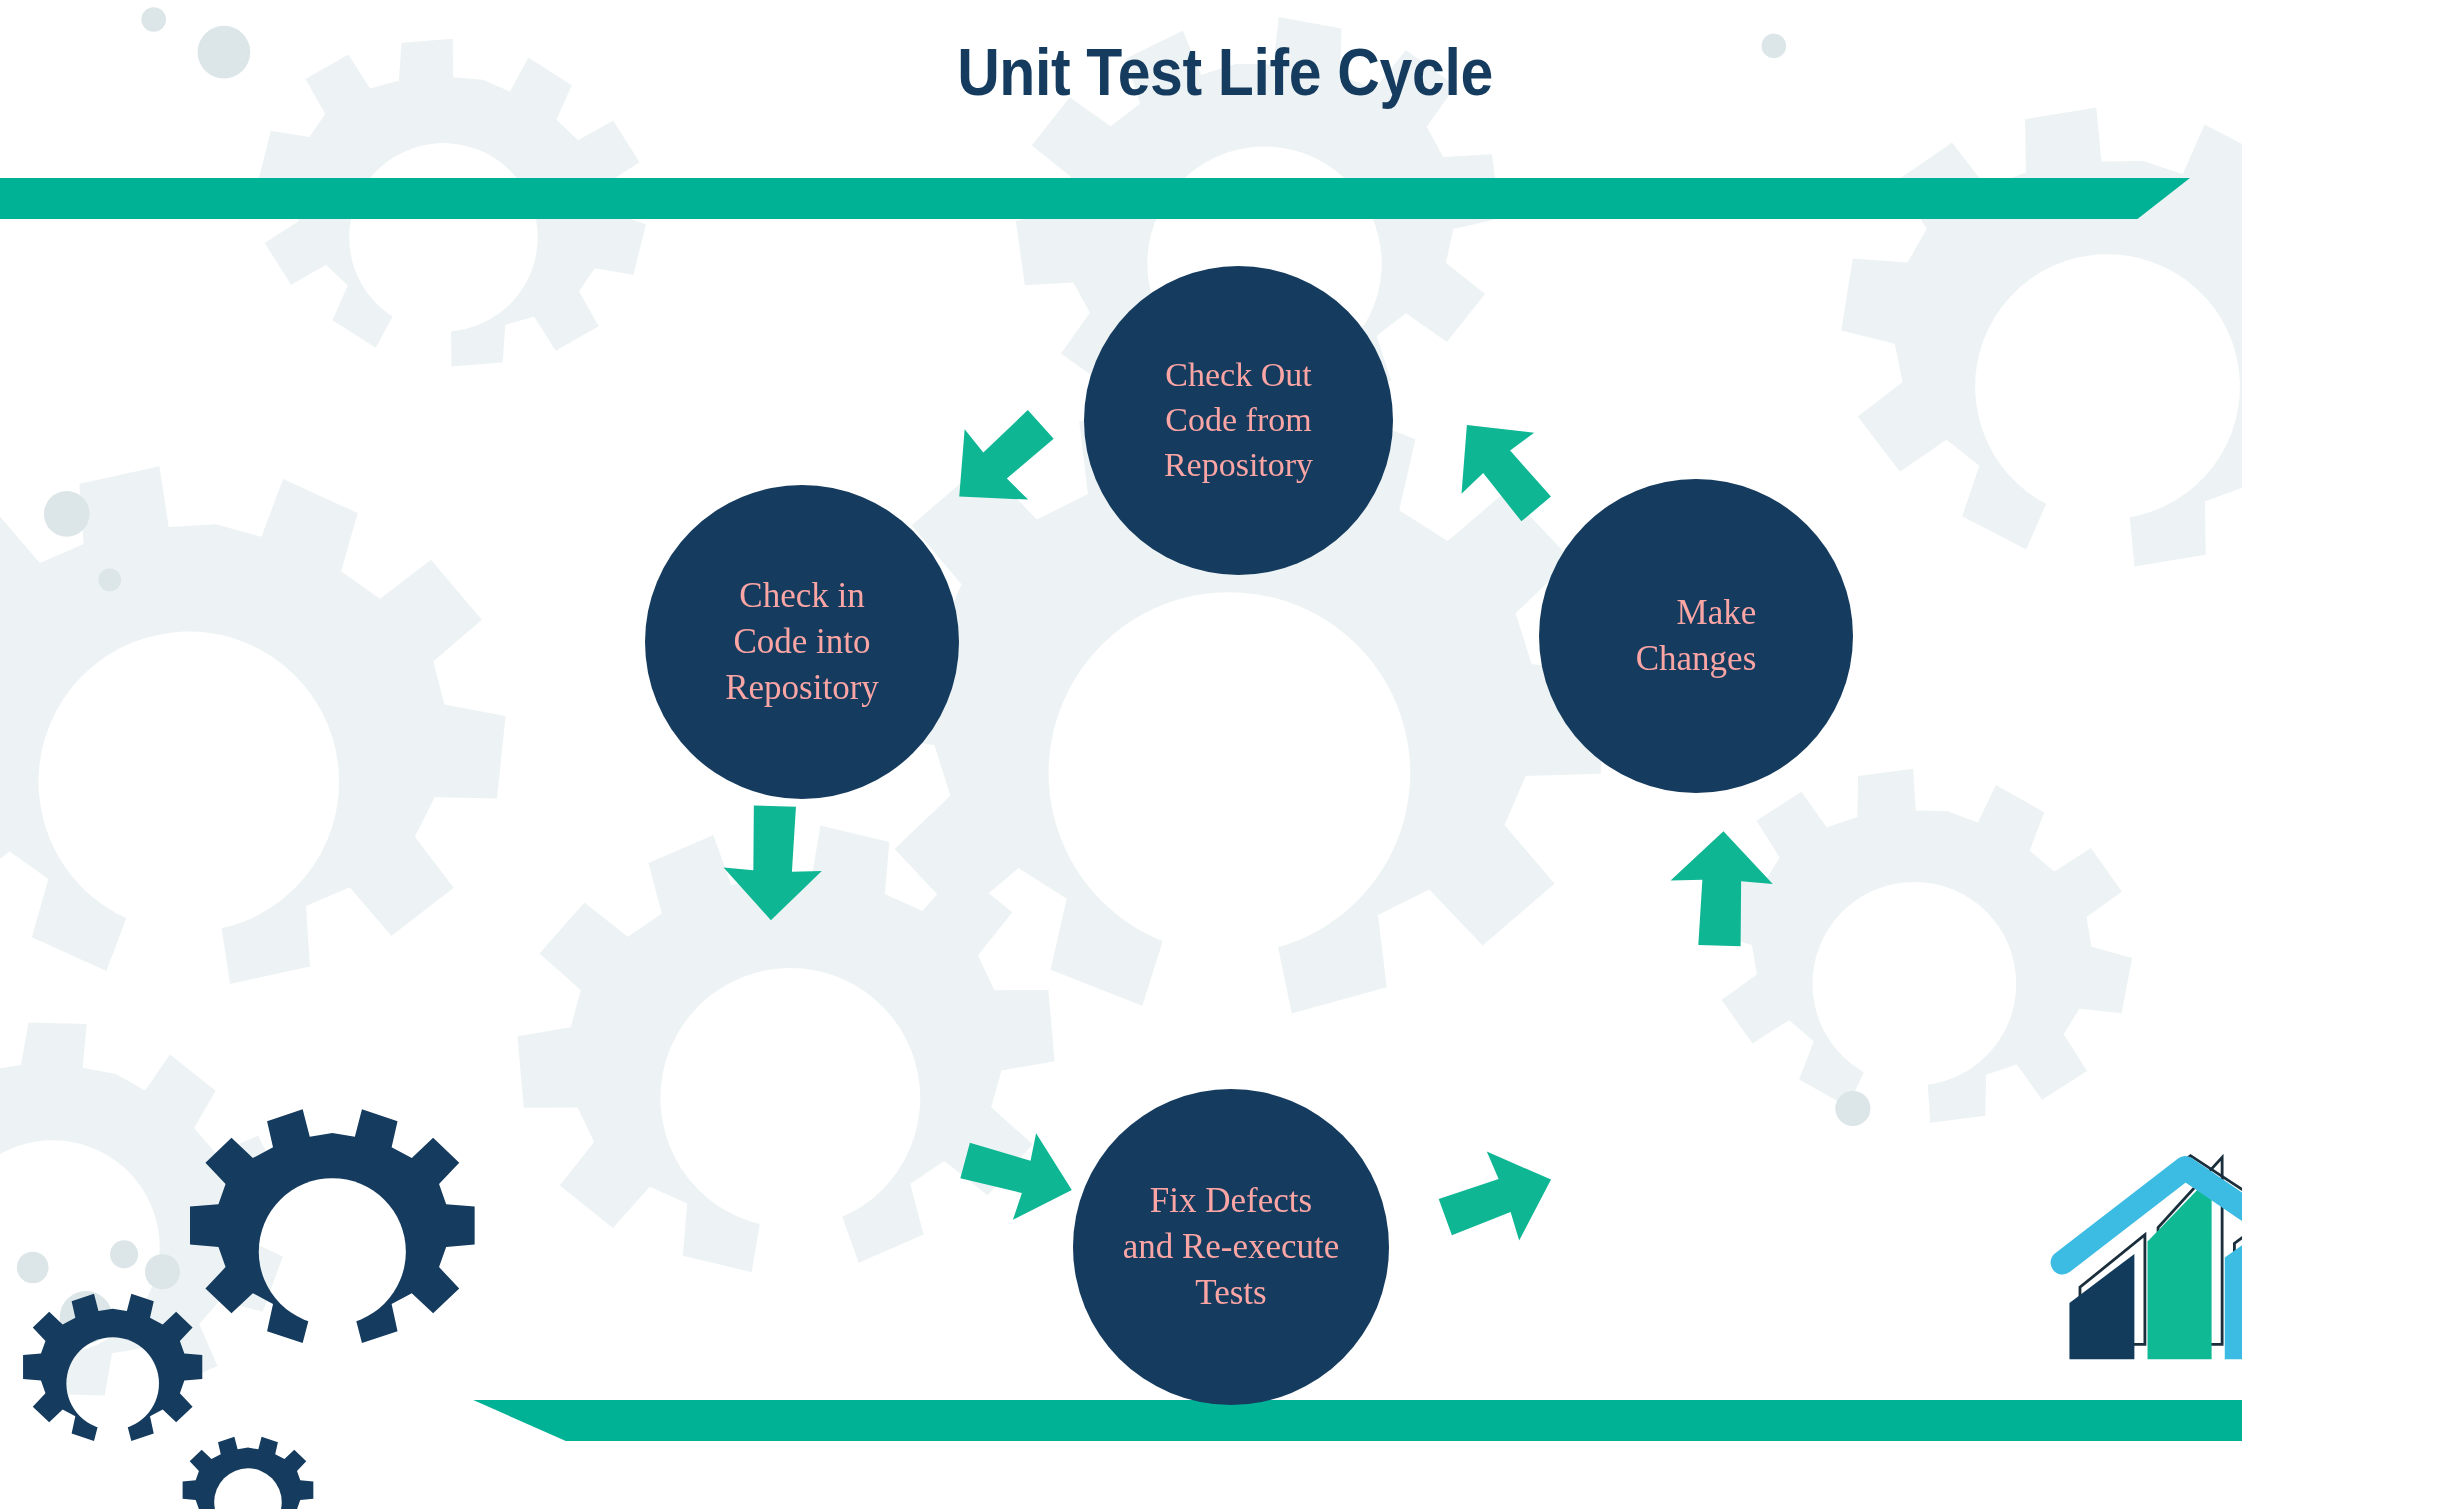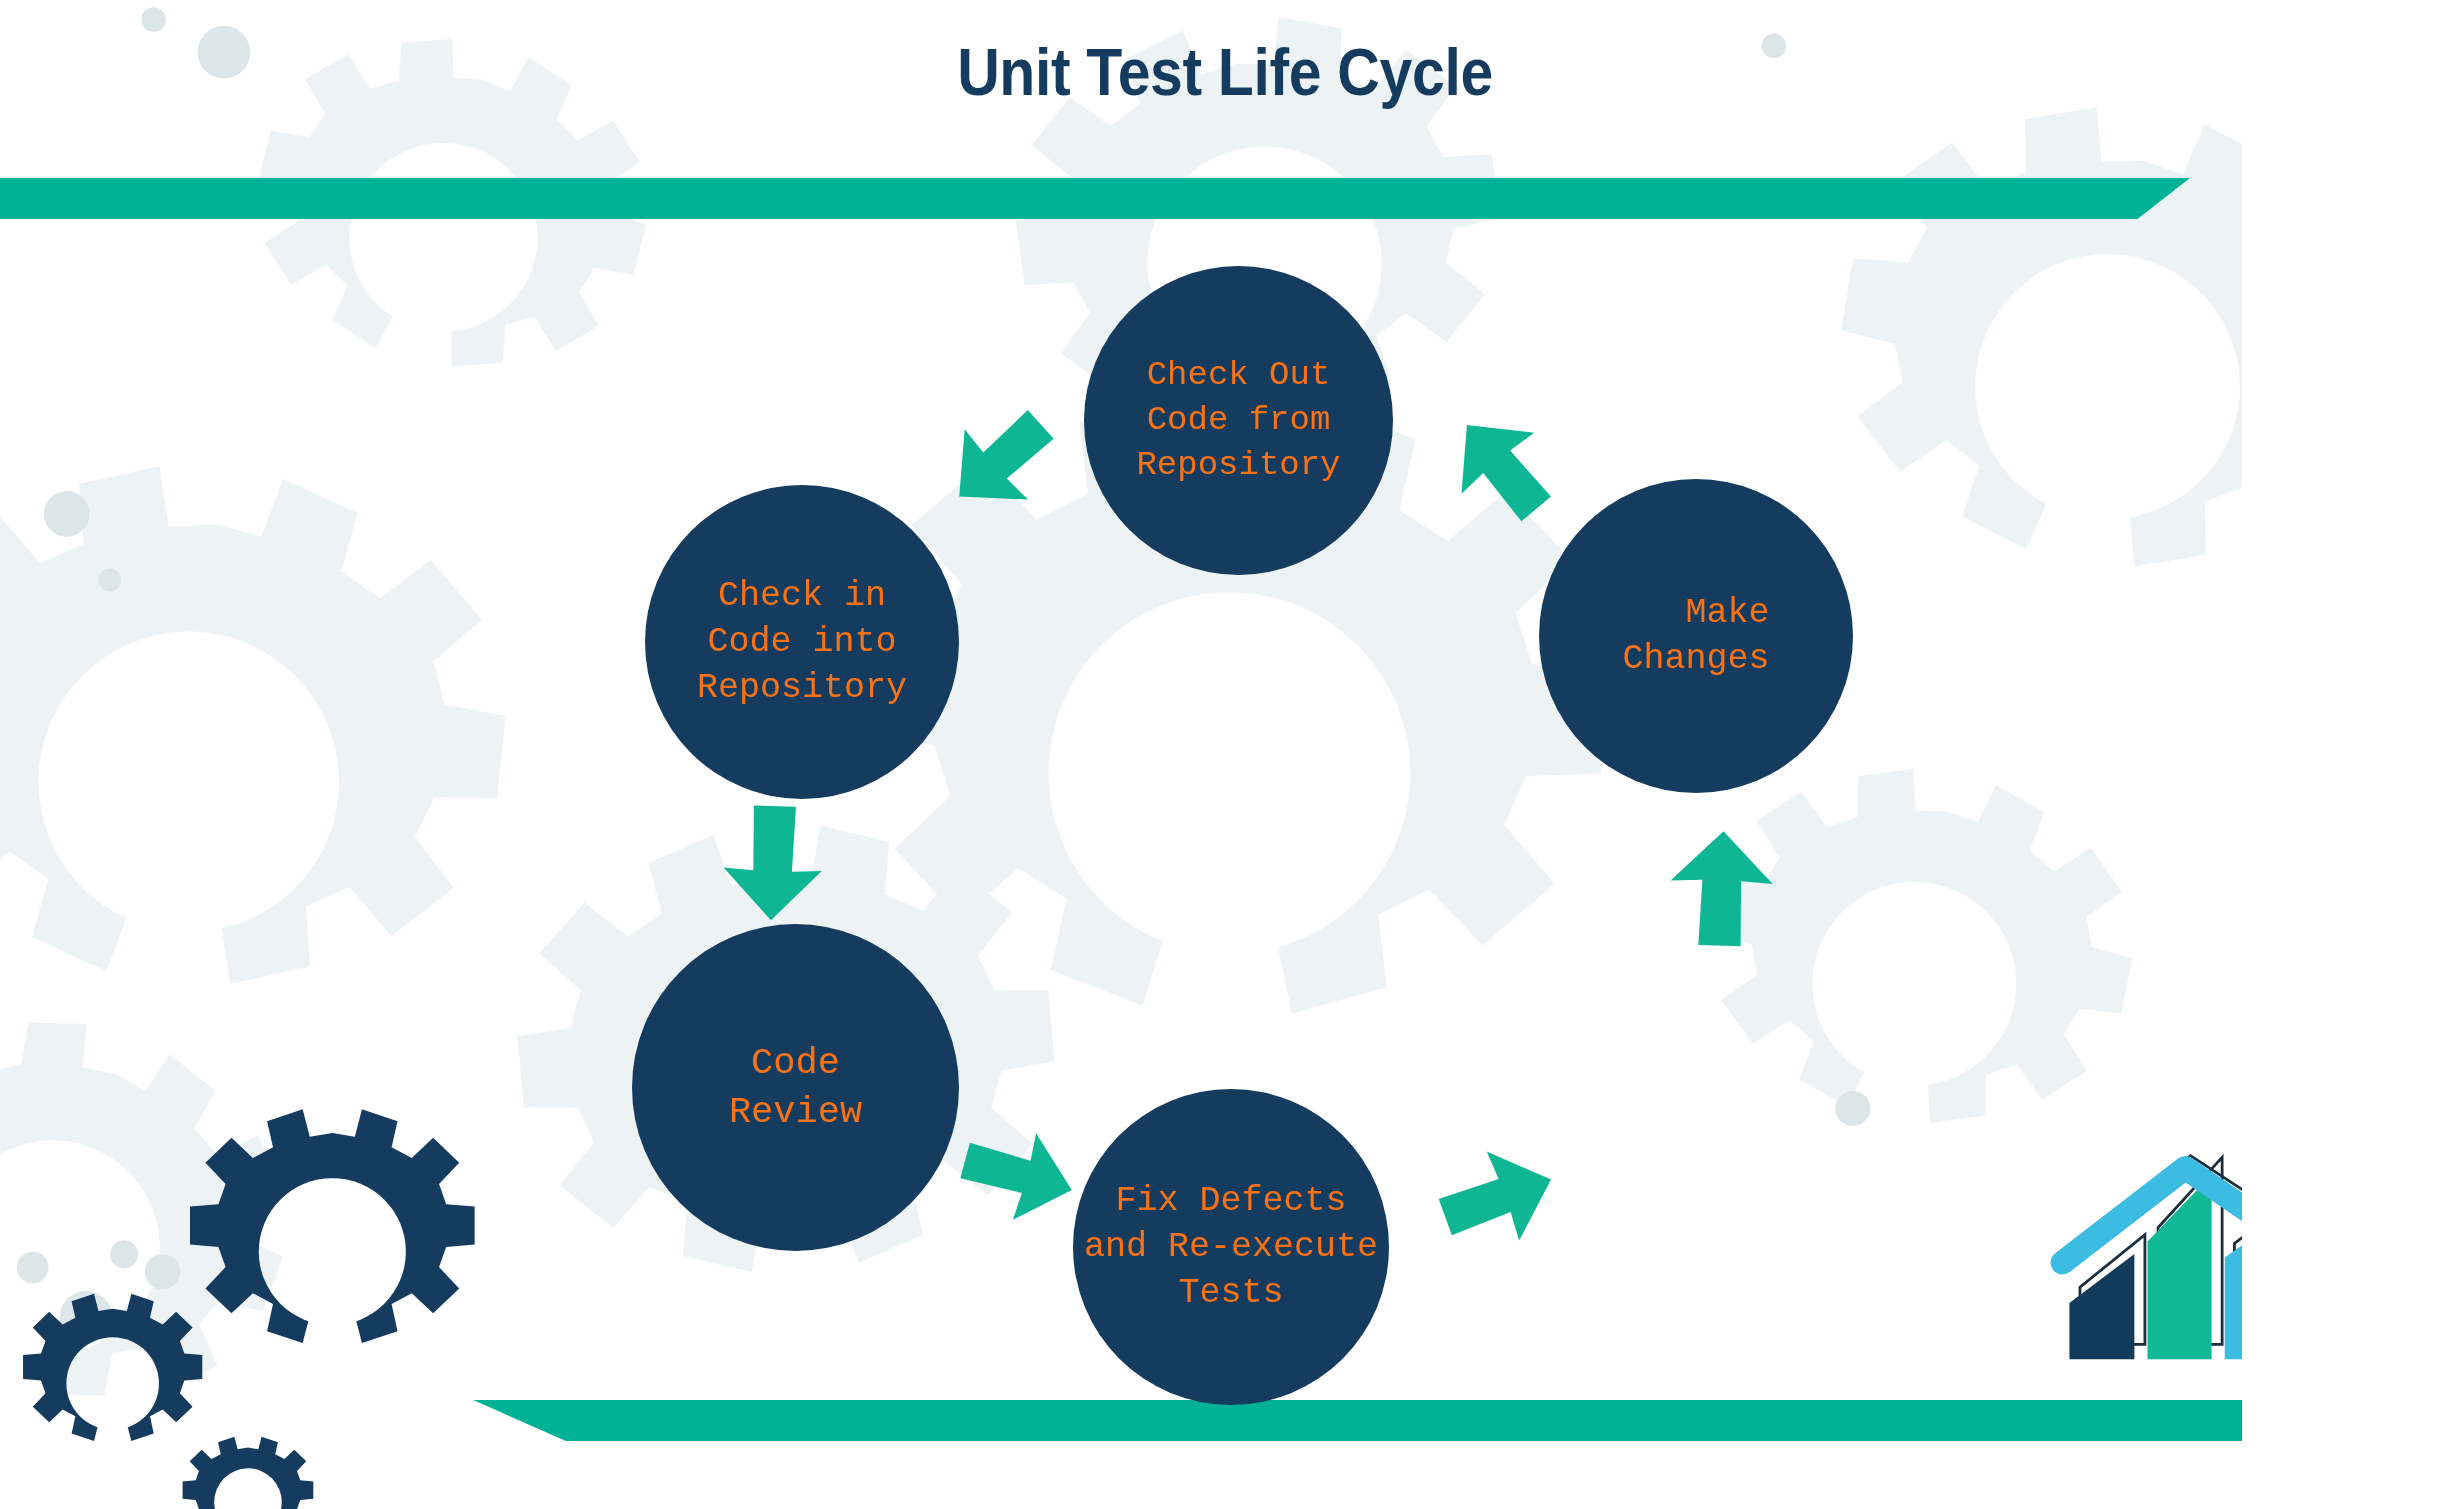--- a/index.html
+++ b/index.html
@@ -62,22 +62,22 @@
   .node {
     position: absolute;
     border-radius: 50%;
     background: #153B5E;
     display: flex;
     align-items: center;
     justify-content: center;
     box-sizing: border-box;
   }
   .node-label {
-    color: #f97316;
-    font-family: Liberation Mono, monospace;
+    color: #fca5a5;
+    font-family: Liberation Serif, serif;
     font-weight: 400;
     text-align: center;
     line-height: 1.32;
     white-space: pre-line;
     padding: 0 3.5px;
   }
   #node-0 { left: 1084px; top: 266px; width: 309px; height: 309px; }
   #node-0 .node-label { font-size: 34px; }
   #node-1 { left: 1539px; top: 479px; width: 314px; height: 314px; }
   #node-1 .node-label { font-size: 35px; text-align: right; }
@@ -215,24 +215,20 @@
 Repository</span>
   </div>
   <div id="node-1" class="node">
     <span class="node-label">Make
 Changes</span>
   </div>
   <div id="node-3" class="node">
     <span class="node-label">Fix Defects
 and Re-execute
 Tests</span>
-  </div>
-  <div id="node-4" class="node">
-    <span class="node-label">Code
-Review</span>
   </div>
   <div id="node-5" class="node">
     <span class="node-label">Check in
 Code into
 Repository</span>
   </div>
 
   <svg id="gears-cluster" width="492" height="456" viewBox="0 0 560 519" xmlns="http://www.w3.org/2000/svg">
     <defs>
       <g id="solidgear">

